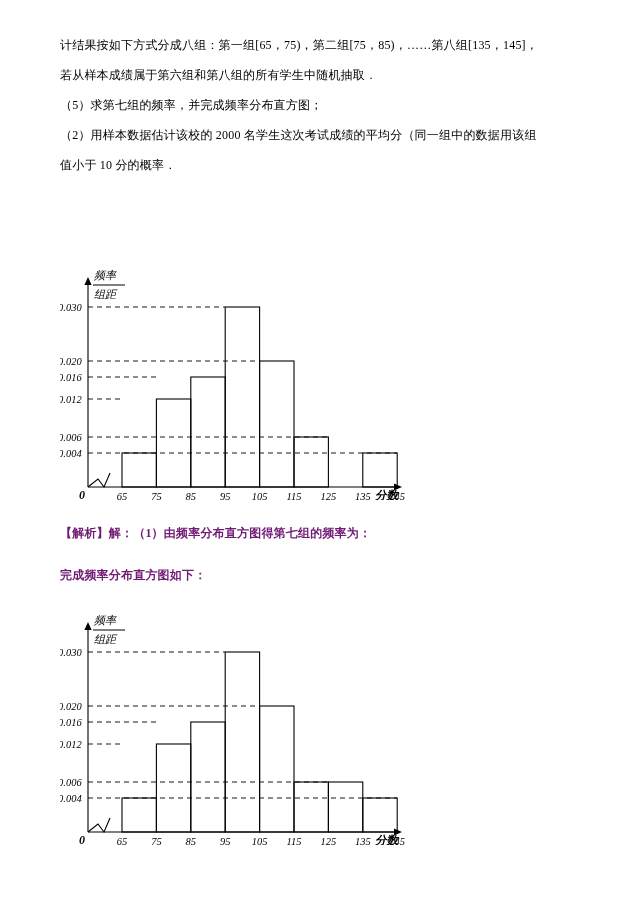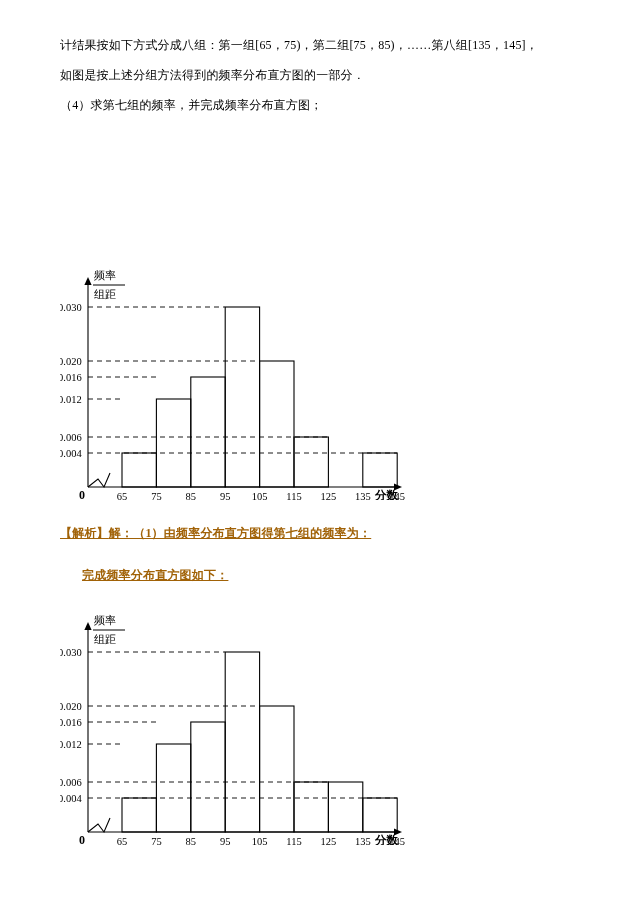--- a/index.html
+++ b/index.html
@@ -27,30 +27,30 @@
     width: 522px;
   }
   p.line {
     margin: 0 0 0 0;
     font-size: 12px;
     line-height: 30px;
     letter-spacing: 0.2px;
     white-space: nowrap;
   }
   .red {
-    color: #a16207;
-    text-decoration: underline;
+    color: #701a75;
   }
   .bold {
     font-weight: bold;
   }
   .chart {
     position: absolute;
     width: 360px;
     height: 225px;
+    font-style: italic;
   }
   .chart svg {
     display: block;
   }
   .axis-label {
     font-family: "Liberation Serif", serif;
     font-size: 11px;
     fill: #000;
   }
   .axis-label-bold {
@@ -65,22 +65,24 @@
     fill: #000;
   }
 </style>
 </head>
 <body>
 
 <div class="page">
 
   <div class="text-block" style="top: 30px;">
     <p class="line">计结果按如下方式分成八组：第一组[65，75)，第二组[75，85)，……第八组[135，145]，</p>
-    <p class="line">如图是按上述分组方法得到的频率分布直方图的一部分．</p>
-    <p class="line">（4）求第七组的频率，并完成频率分布直方图；</p>
+    <p class="line">若从样本成绩属于第六组和第八组的所有学生中随机抽取．</p>
+    <p class="line">（5）求第七组的频率，并完成频率分布直方图；</p>
+    <p class="line">（2）用样本数据估计该校的 2000 名学生这次考试成绩的平均分（同一组中的数据用该组</p>
+    <p class="line">值小于 10 分的概率．</p>
   </div>
 
   <div class="chart" style="left: 60px; top: 265px;">
     <svg width="360" height="235" viewBox="0 0 360 235">
 
       <line x1="28" y1="18" x2="28" y2="222" stroke="#000" stroke-width="1.1"></line>
       <polygon points="28,12 24.4,20 31.6,20" fill="#000"></polygon>
 
       <line x1="28" y1="222" x2="336" y2="222" stroke="#000" stroke-width="1.1"></line>
       <polygon points="342,222 334,218.4 334,225.6" fill="#000"></polygon>
@@ -124,21 +126,21 @@
       <text class="tick-label" x="199.6" y="235" text-anchor="middle">105</text>
       <text class="tick-label" x="234" y="235" text-anchor="middle">115</text>
       <text class="tick-label" x="268.4" y="235" text-anchor="middle">125</text>
       <text class="tick-label" x="302.8" y="235" text-anchor="middle">135</text>
       <text class="tick-label" x="337.2" y="235" text-anchor="middle">145</text>
     </svg>
   </div>
 
   <div class="text-block" style="top: 518px;">
     <p class="line red bold"><span>【解析】</span><span>解：（1）由频率分布直方图得第七组的频率为：</span></p>
-    <p class="line red bold" style="margin-top:12px;margin-left:22px;">完成频率分布直方图如下：</p>
+    <p class="line red bold" style="margin-top:12px;">完成频率分布直方图如下：</p>
   </div>
 
   <div class="chart" style="left: 60px; top: 610px;">
     <svg width="360" height="235" viewBox="0 0 360 235">
       <line x1="28" y1="18" x2="28" y2="222" stroke="#000" stroke-width="1.1"></line>
       <polygon points="28,12 24.4,20 31.6,20" fill="#000"></polygon>
       <line x1="28" y1="222" x2="336" y2="222" stroke="#000" stroke-width="1.1"></line>
       <polygon points="342,222 334,218.4 334,225.6" fill="#000"></polygon>
 
       <text class="axis-label" x="34" y="14">频率</text>

